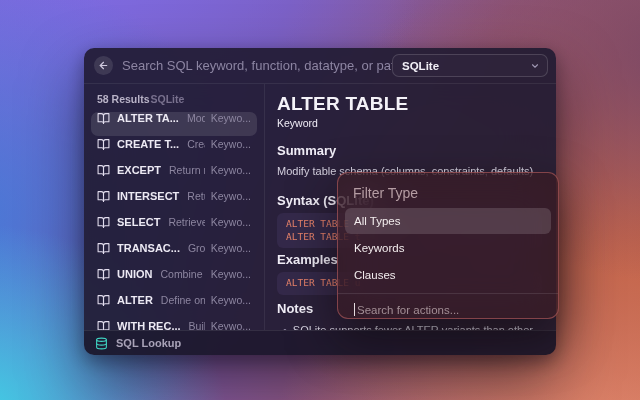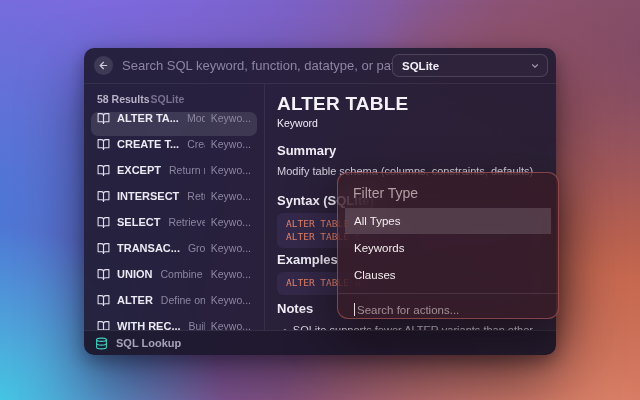--- a/index.html
+++ b/index.html
@@ -110,21 +110,21 @@
     background: rgba(56,25,30,0.60);
     backdrop-filter: blur(20px) saturate(1.25);
     border: 1px solid rgba(240,125,118,0.42);
     box-shadow: 0 20px 48px rgba(10,4,8,0.5);
     padding: 7px 7px 0 7px; overflow: hidden;
     color: #f1eaec;
   }
   .pop-label { padding: 5px 8px 7px 8px; font-size: 14px; font-weight: 500;
     color: #b59da3; }
   .pop-item { height: 26px; display: flex; align-items: center; padding: 0 9px;
-    border-radius: 0; margin-bottom: 1px; font-size: 11.5px; font-weight: 500;
+    border-radius: 6px; margin-bottom: 1px; font-size: 11.5px; font-weight: 500;
     color: #f3edee; cursor: pointer; }
   .pop-item.selected { background: rgba(255,255,255,0.14); }
   .pop-divider { height: 1px; background: rgba(255,255,255,0.10); margin: 5px -7px 0 -7px; }
   .pop-search { display: flex; align-items: center; height: 31px; padding: 0 9px; }
   .caret { flex: none; width: 1px; height: 13px; background: #e6dcdf; margin-right: 2px; }
   .pop-search input { flex: 1; min-width: 0; background: transparent; border: none;
     outline: none; color: #f1eaec; font-size: 11.5px;
     font-family: "Liberation Sans", sans-serif; }
   .pop-search input::placeholder { color: #a38f96; }
 </style>

